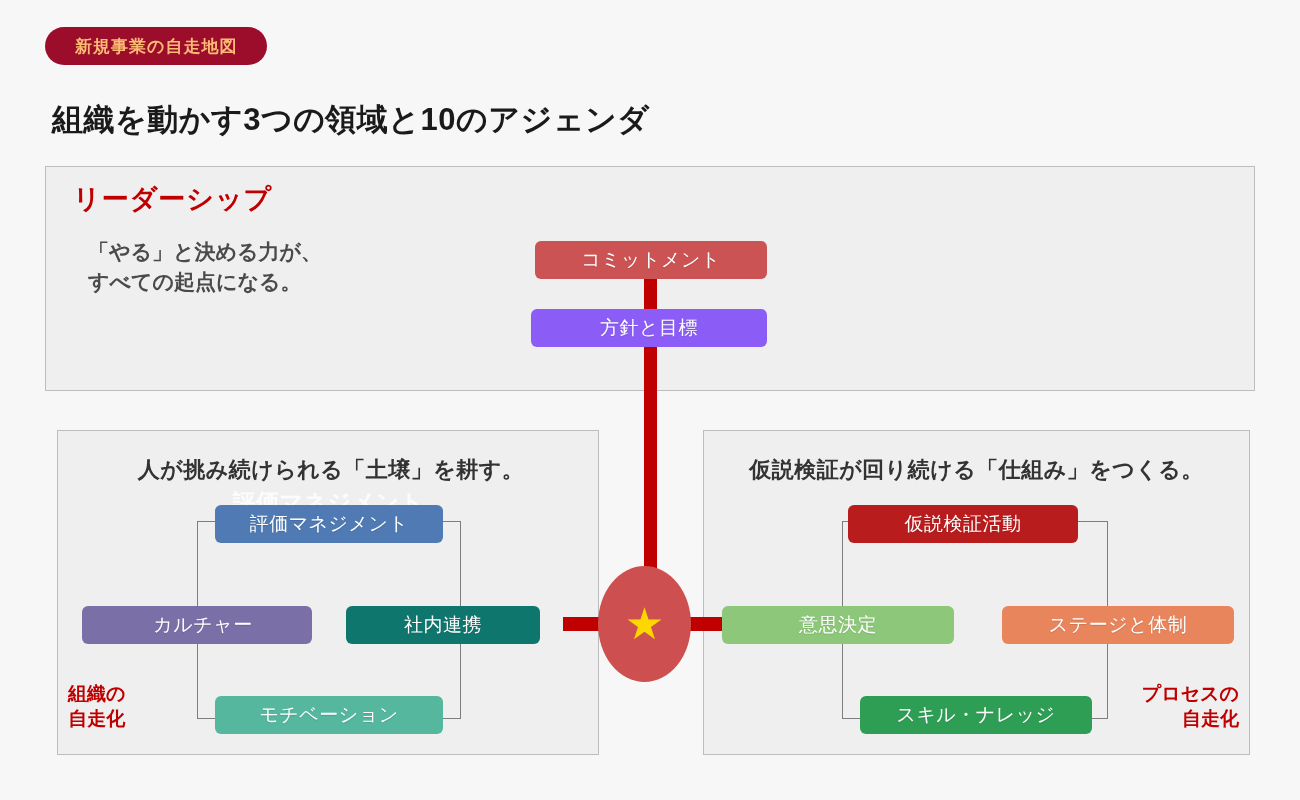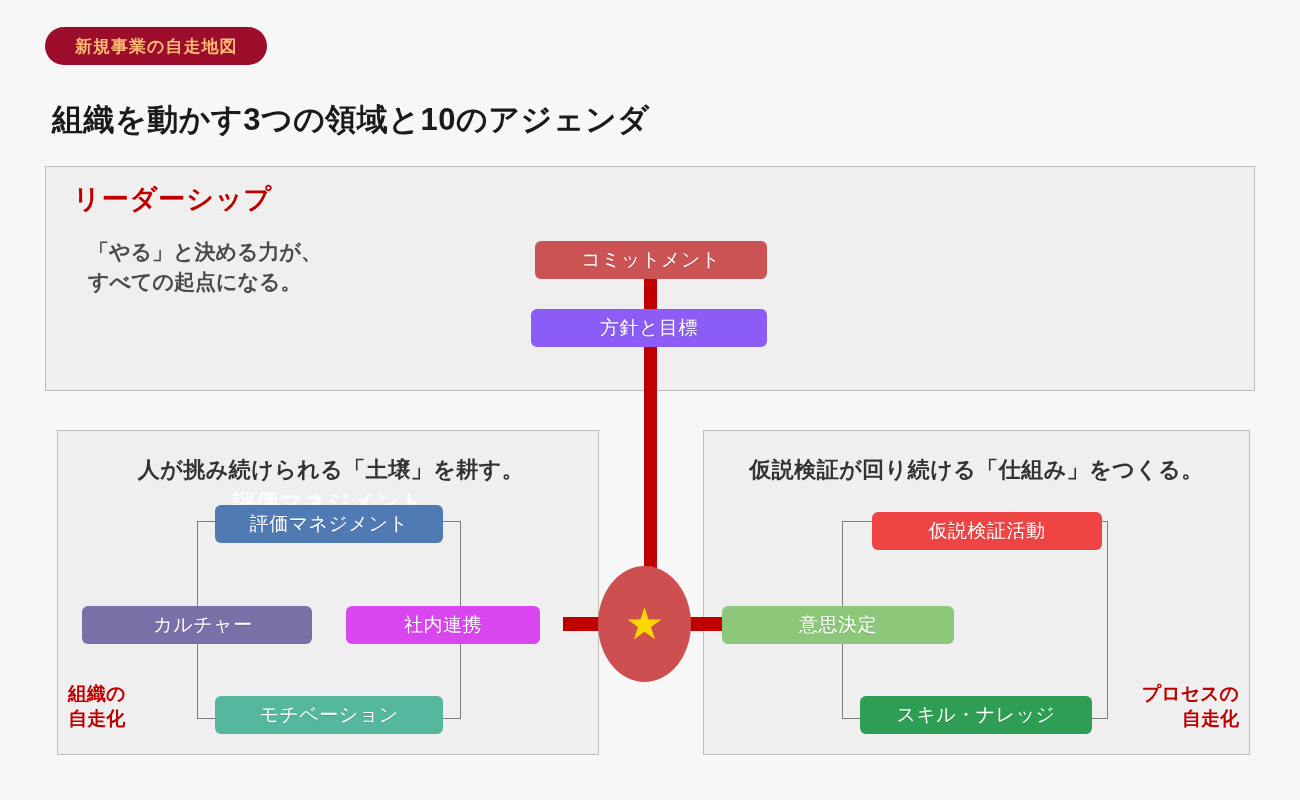--- a/index.html
+++ b/index.html
@@ -161,25 +161,25 @@
     z-index: 6;
   }
 
   
   #node-commitment { left: 535px; top: 241px; width: 232px; height: 38px; background: #cc5353; }
   #node-policy     { left: 531px; top: 309px; width: 236px; height: 38px; background: #8b5cf6; }
 
   
   #node-evaluation  { left: 157px; top: 74px;  width: 228px; height: 38px; background: #4f7ab4; }
   #node-culture     { left: 24px;  top: 175px; width: 230px; height: 38px; background: #7b6fa8; padding-left: 12px; }
-  #node-collab      { left: 288px; top: 175px; width: 194px; height: 38px; background: #d946ef; }
+  #node-collab      { left: 288px; top: 175px; width: 194px; height: 38px; background: #0f766e; }
   #node-motivation  { left: 157px; top: 265px; width: 228px; height: 38px; background: #54b79e; }
 
   
-  #node-hypothesis  { left: 168px; top: 74px;  width: 230px; height: 38px; background: #ef4444; margin-top: 7px; }
+  #node-hypothesis  { left: 144px; top: 74px;  width: 230px; height: 38px; background: #b91c1c; }
   #node-decision    { left: 18px;  top: 175px; width: 232px; height: 38px; background: #8dc87a; }
   #node-stage       { left: 298px; top: 175px; width: 232px; height: 38px; background: #e8855c; }
   #node-skill       { left: 156px; top: 265px; width: 232px; height: 38px; background: #2e9e55; }
 
   
   .bracket {
     position: absolute;
     border: 1.5px solid #7d7d7d;
     box-sizing: border-box;
     z-index: 2;
@@ -282,20 +282,21 @@
 自走化</div>
   </div>
 
   <div class="panel" id="panel-process">
     <div class="panel-heading">仮説検証が回り続ける「仕組み」をつくる。</div>
 
     <div class="bracket" id="bracket-process"></div>
 
     <div class="node" id="node-hypothesis">仮説検証活動</div>
     <div class="node" id="node-decision">意思決定</div>
+    <div class="node" id="node-stage">ステージと体制</div>
     <div class="node" id="node-skill">スキル・ナレッジ</div>
 
     <div class="corner-label" id="label-process">プロセスの
 自走化</div>
   </div>
 
   <div id="hub">
     <span class="star">★</span>
   </div>
 

